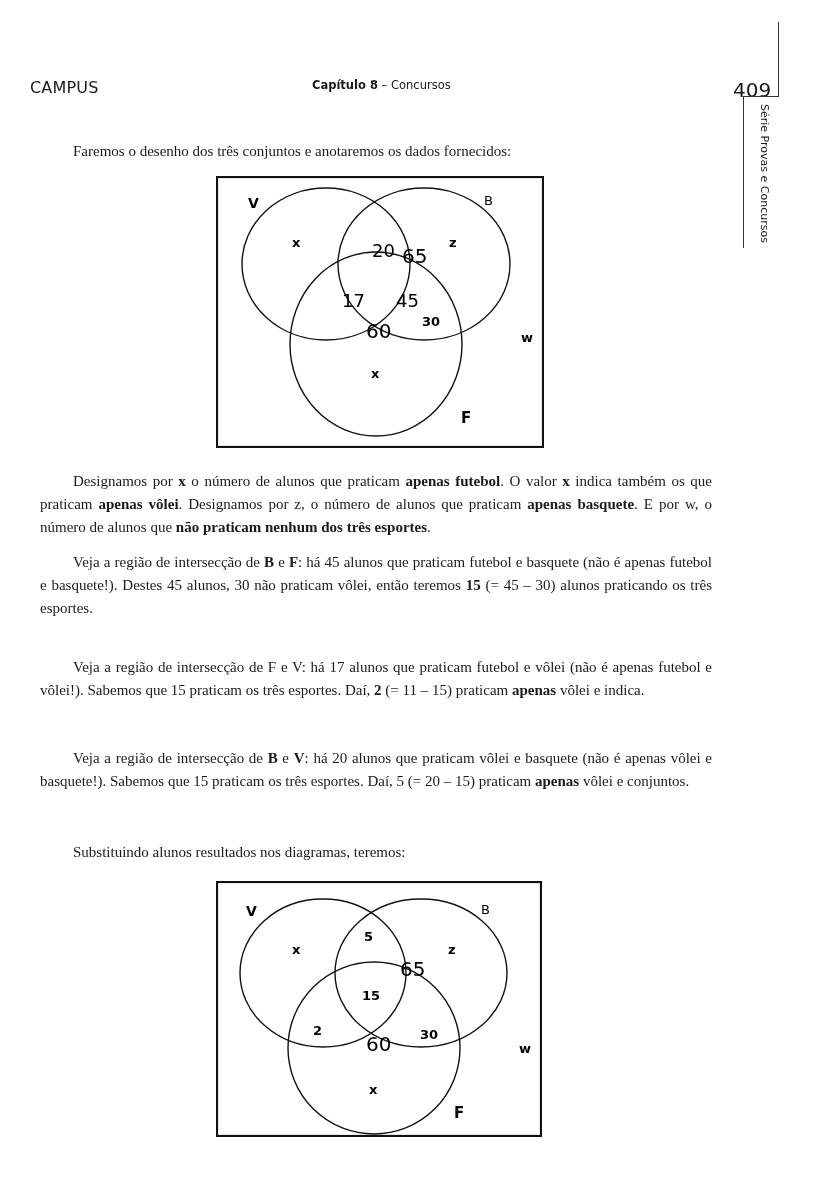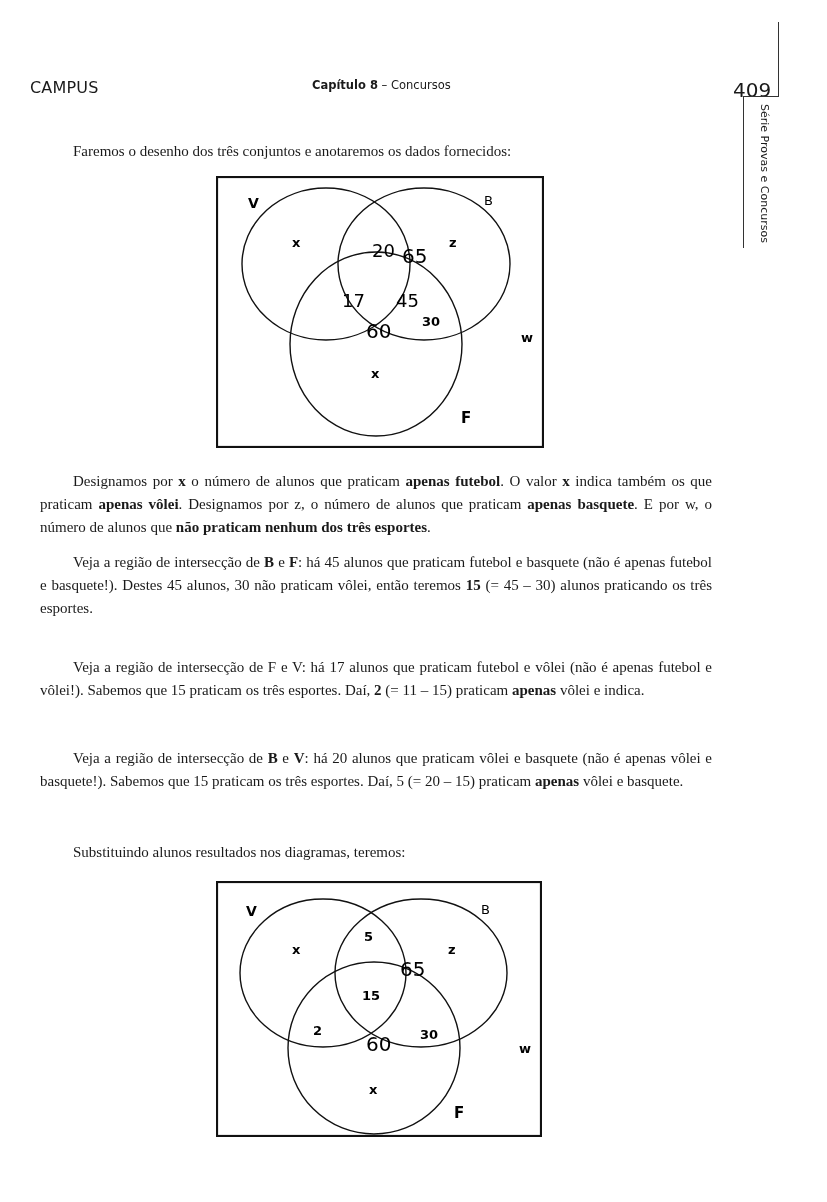--- a/index.html
+++ b/index.html
@@ -60,21 +60,21 @@
     <text x="150" y="162" font-size="20">60</text>
   </svg>
 </div>
 
 <div class="abs para" style="top:470px;"><span class="indent"></span><span>Designamos por </span><b>x</b><span> o número de alunos que praticam </span><b>apenas futebol</b><span>. O valor </span><b>x</b><span> indica também os que praticam </span><b>apenas vôlei</b><span>. Designamos por z, o número de alunos que praticam </span><b>apenas basquete</b><span>. E por w, o número de alunos que </span><b>não praticam nenhum dos três esportes</b><span>.</span></div>
 
 <div class="abs para" style="top:551px;"><span class="indent"></span><span>Veja a região de intersecção de </span><b>B</b><span> e </span><b>F</b><span>: há 45 alunos que praticam futebol e basquete (não é apenas futebol e basquete!). Destes 45 alunos, 30 não praticam vôlei, então teremos </span><b>15</b><span> (= 45 – 30) alunos praticando os três esportes.</span></div>
 
 <div class="abs para" style="top:656px;"><span class="indent"></span><span>Veja a região de intersecção de F e V: há 17 alunos que praticam futebol e vôlei (não é apenas futebol e vôlei!). Sabemos que 15 praticam os três esportes. Daí, </span><b>2</b><span> (= 11 – 15) praticam </span><b>apenas</b><span> vôlei e indica.</span></div>
 
-<div class="abs para" style="top:747px;"><span class="indent"></span><span>Veja a região de intersecção de </span><b>B</b><span> e </span><b>V</b><span>: há 20 alunos que praticam vôlei e basquete (não é apenas vôlei e basquete!). Sabemos que 15 praticam os três esportes. Daí, 5 (= 20 – 15) praticam </span><b>apenas</b><span> vôlei e basquete.</span></div>
+<div class="abs para" style="top:747px;"><span class="indent"></span><span>Veja a região de intersecção de </span><b>B</b><span> e </span><b>V</b><span>: há 20 alunos que praticam vôlei e basquete (não é apenas vôlei e basquete!). Sabemos que 15 praticam os três esportes. Daí, 5 (= 20 – 15) praticam </span><b>apenas</b><span> vôlei e conjuntos.</span></div>
 
 <div class="abs para" style="top:841px;"><span class="indent"></span><span>Substituindo alunos resultados nos diagramas, teremos:</span></div>
 
 <div class="diagram" style="left:216px; top:881px;">
   <svg width="326" height="256" viewBox="0 0 326 256">
     <rect x="1" y="1" width="324" height="254" fill="none" stroke="#111" stroke-width="2.2"></rect>
     <ellipse cx="107" cy="92" rx="83" ry="74" fill="none" stroke="#111" stroke-width="1.4"></ellipse>
     <ellipse cx="205" cy="92" rx="86" ry="74" fill="none" stroke="#111" stroke-width="1.4"></ellipse>
     <ellipse cx="158" cy="167" rx="86" ry="86" fill="none" stroke="#111" stroke-width="1.4"></ellipse>
     <text x="30" y="35" font-size="14" font-weight="bold">V</text>

